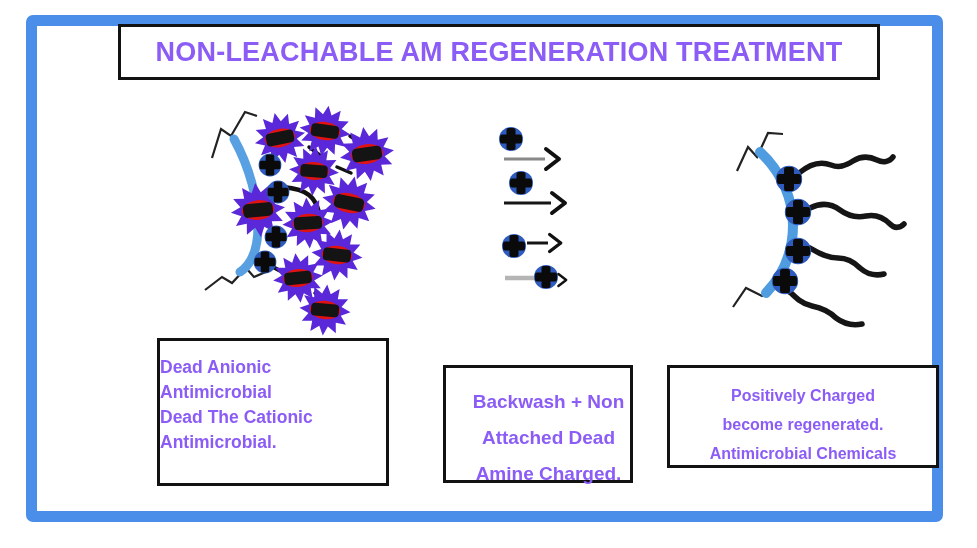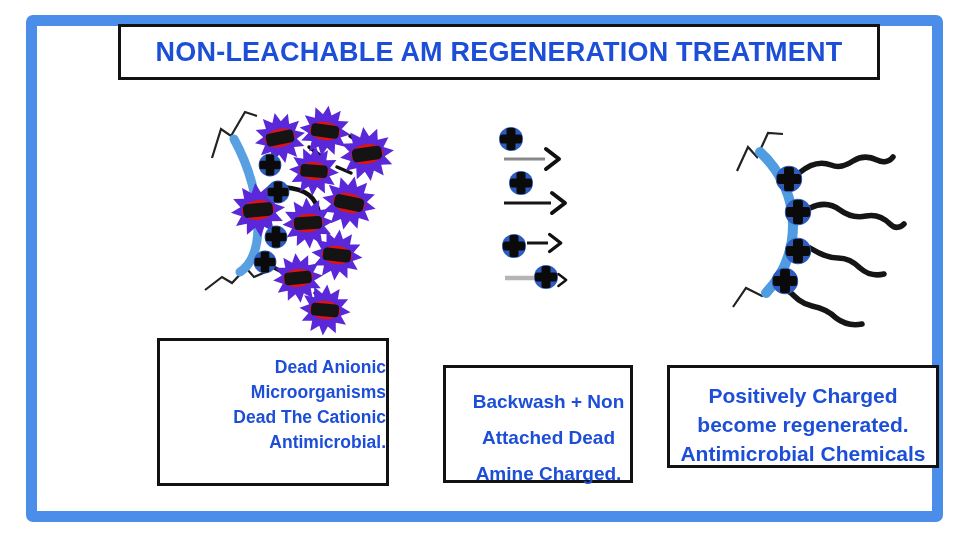--- a/index.html
+++ b/index.html
@@ -1,18 +1,18 @@
 <!DOCTYPE html>
 <html><head>
 <meta charset="utf-8">
 <style>
   html,body{margin:0;padding:0;background:#ffffff;}
   .page{
     position:relative;width:977px;height:548px;background:#ffffff;overflow:hidden;
-    font-family:"Liberation Sans","DejaVu Sans",sans-serif;color:#1d4ed8;
+    font-family:"Liberation Sans","DejaVu Sans",sans-serif;color:#8b5cf6;
   }
   .frame{
     position:absolute;left:26px;top:15px;width:917px;height:507px;
     box-sizing:border-box;border:11px solid #4b8ee9;border-radius:7px;
     background:#ffffff;z-index:0;
   }
   .gfx{position:absolute;left:0;top:0;z-index:1;}
   .title-box{
     position:absolute;left:118px;top:24px;width:762px;height:56px;
     box-sizing:border-box;border:3px solid #121212;background:#ffffff;
@@ -21,29 +21,29 @@
   .title-text{
     font-size:27px;font-weight:bold;letter-spacing:0.2px;white-space:nowrap;
   }
   .caption{
     position:absolute;box-sizing:border-box;border:3px solid #121212;
     background:#ffffff;z-index:2;font-weight:bold;
   }
   .caption .line{width:100%;}
   .cap-left{
     left:157px;top:338px;width:232px;height:148px;
-    padding-top:14px;text-align:right;font-size:17.5px;line-height:25px;
+    padding-top:14px;text-align:left;font-size:17.5px;line-height:25px;
   }
   .cap-mid{
     left:443px;top:365px;width:190px;height:118px;
     padding:16px 0 0 21px;text-align:center;font-size:19px;line-height:36px;
   }
   .cap-right{
     left:667px;top:365px;width:272px;height:103px;
-    padding-top:13px;text-align:center;font-size:21px;line-height:29px;
+    padding-top:13px;text-align:center;font-size:16px;line-height:29px;
   }
 </style>
 </head>
 <body>
 
 <div class="page">
 
   <div class="frame"></div>
 
   <svg class="gfx" width="977" height="548" viewBox="0 0 977 548">
@@ -124,21 +124,21 @@
       <use href="#qplus" transform="translate(785,281) scale(1.1)"></use>
     </g>
   </svg>
 
   <div class="title-box">
     <span class="title-text">NON-LEACHABLE AM REGENERATION TREATMENT</span>
   </div>
 
   <div class="caption cap-left">
     <div class="line">Dead Anionic</div>
-    <div class="line">Microorganisms</div>
+    <div class="line">Antimicrobial</div>
     <div class="line">Dead The Cationic</div>
     <div class="line">Antimicrobial.</div>
   </div>
 
   <div class="caption cap-mid">
     <div class="line">Backwash + Non</div>
     <div class="line">Attached Dead</div>
     <div class="line">Amine Charged.</div>
   </div>
 

